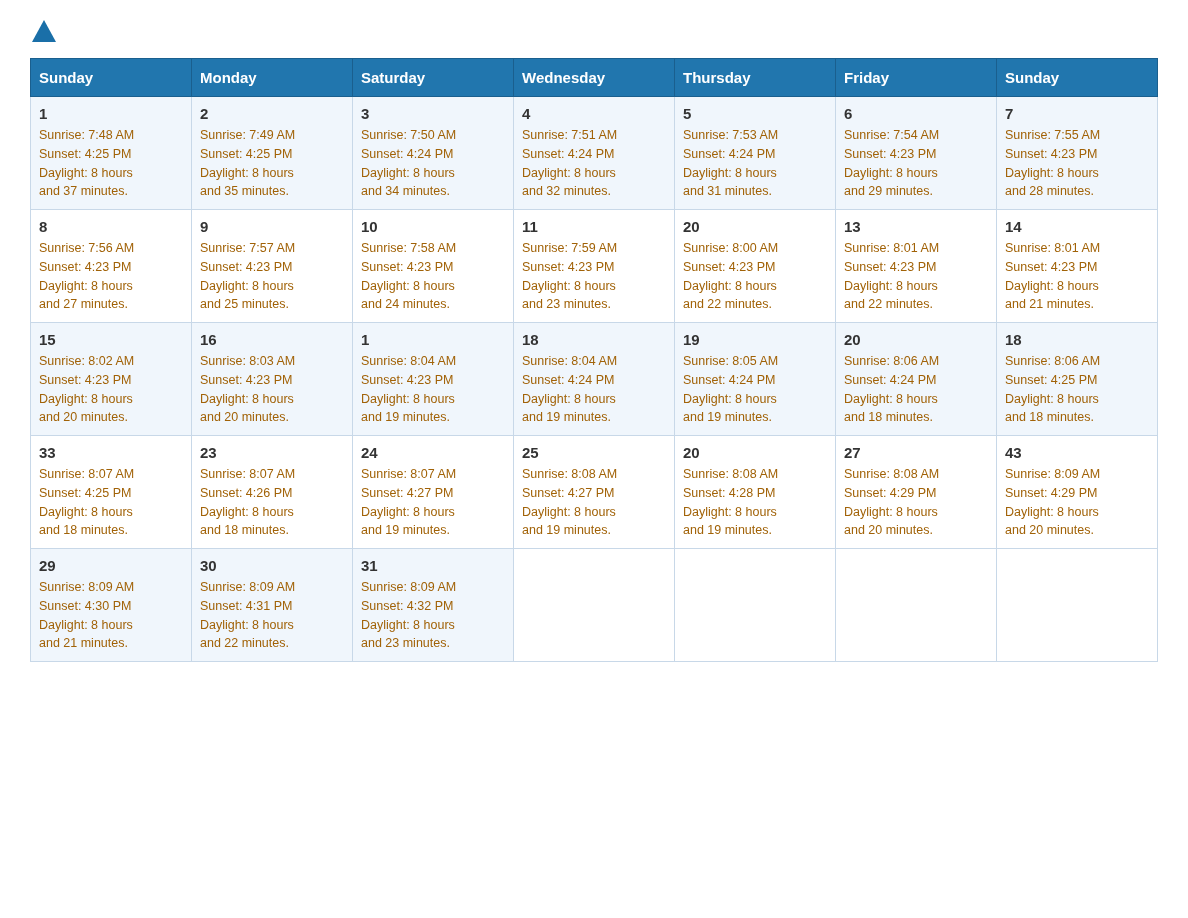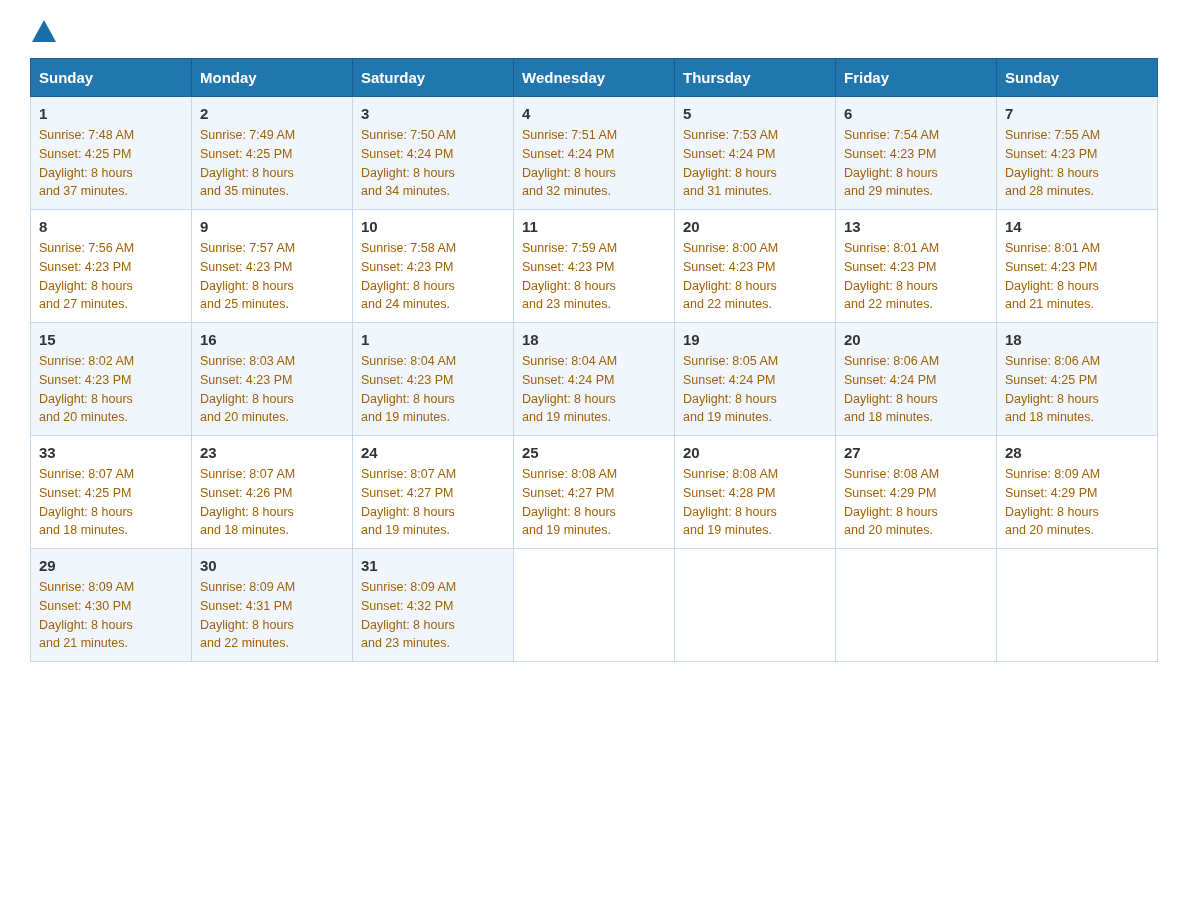--- a/index.html
+++ b/index.html
@@ -250,21 +250,21 @@
         </td>
         <td>
           <span class="day-number">20</span>
           <span class="day-info">Sunrise: 8:08 AM<br>Sunset: 4:28 PM<br>Daylight: 8 hours<br>and 19 minutes.</span>
         </td>
         <td>
           <span class="day-number">27</span>
           <span class="day-info">Sunrise: 8:08 AM<br>Sunset: 4:29 PM<br>Daylight: 8 hours<br>and 20 minutes.</span>
         </td>
         <td>
-          <span class="day-number">28</span>
+          <span class="day-number">43</span>
           <span class="day-info">Sunrise: 8:09 AM<br>Sunset: 4:29 PM<br>Daylight: 8 hours<br>and 20 minutes.</span>
         </td>
       </tr>
       <tr>
         <td>
           <span class="day-number">29</span>
           <span class="day-info">Sunrise: 8:09 AM<br>Sunset: 4:30 PM<br>Daylight: 8 hours<br>and 21 minutes.</span>
         </td>
         <td>
           <span class="day-number">30</span>

